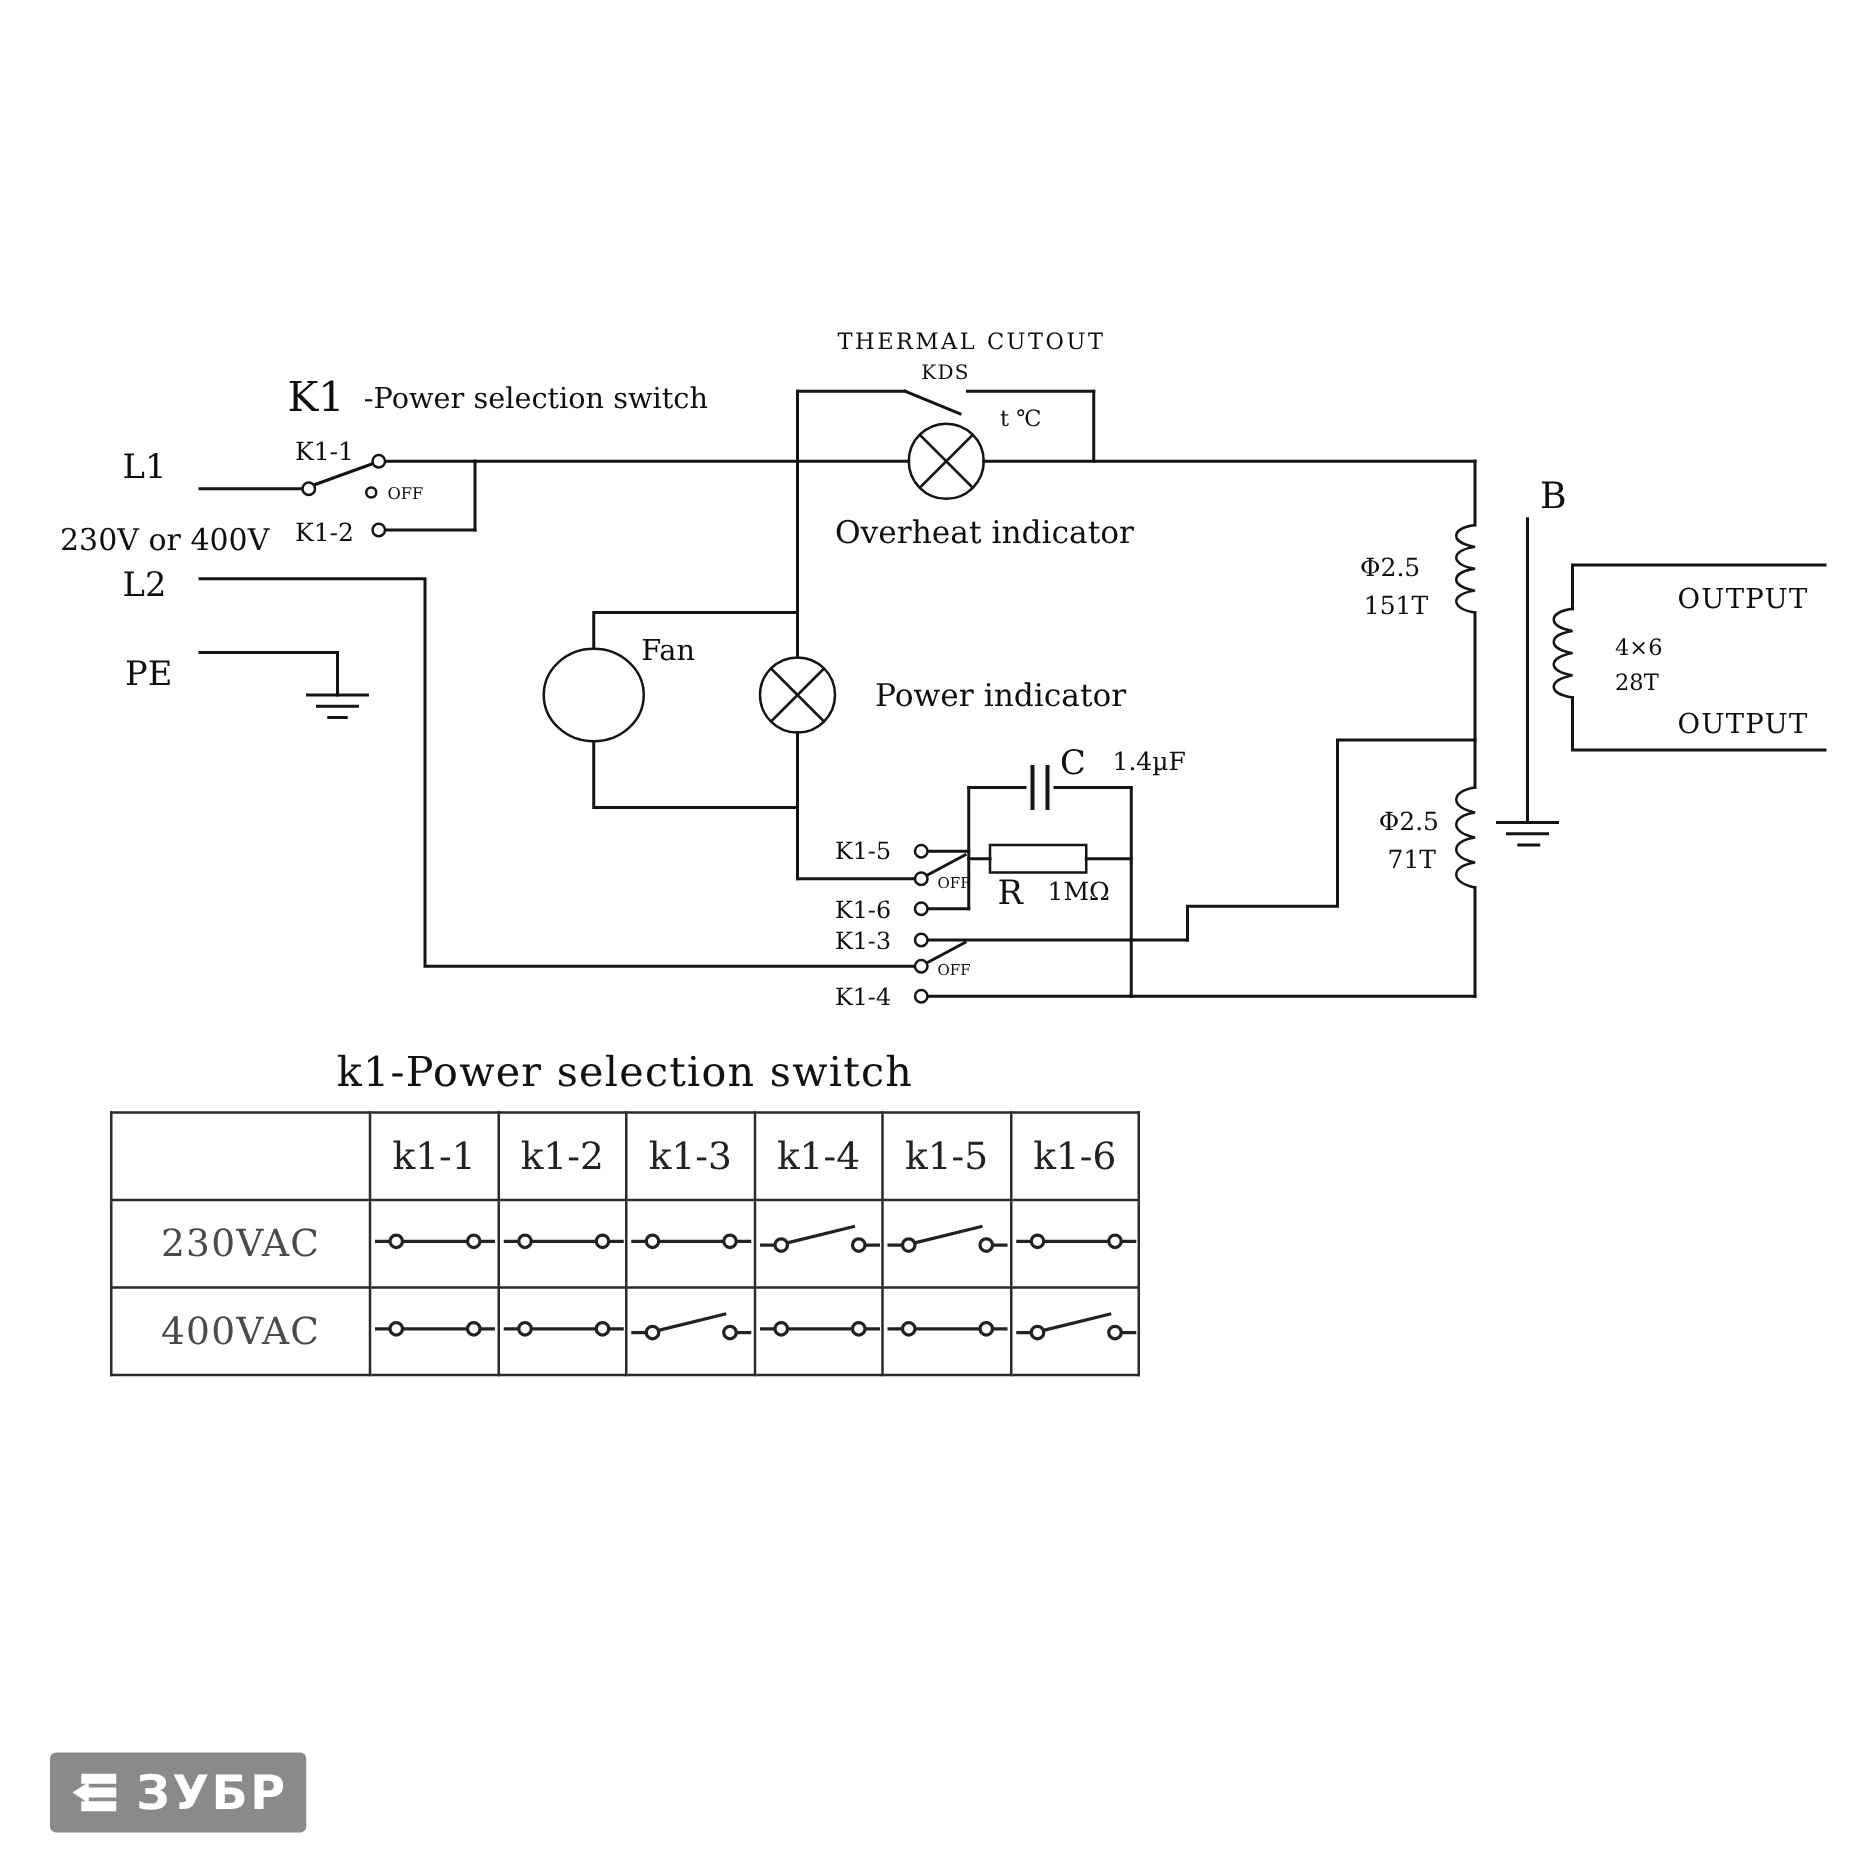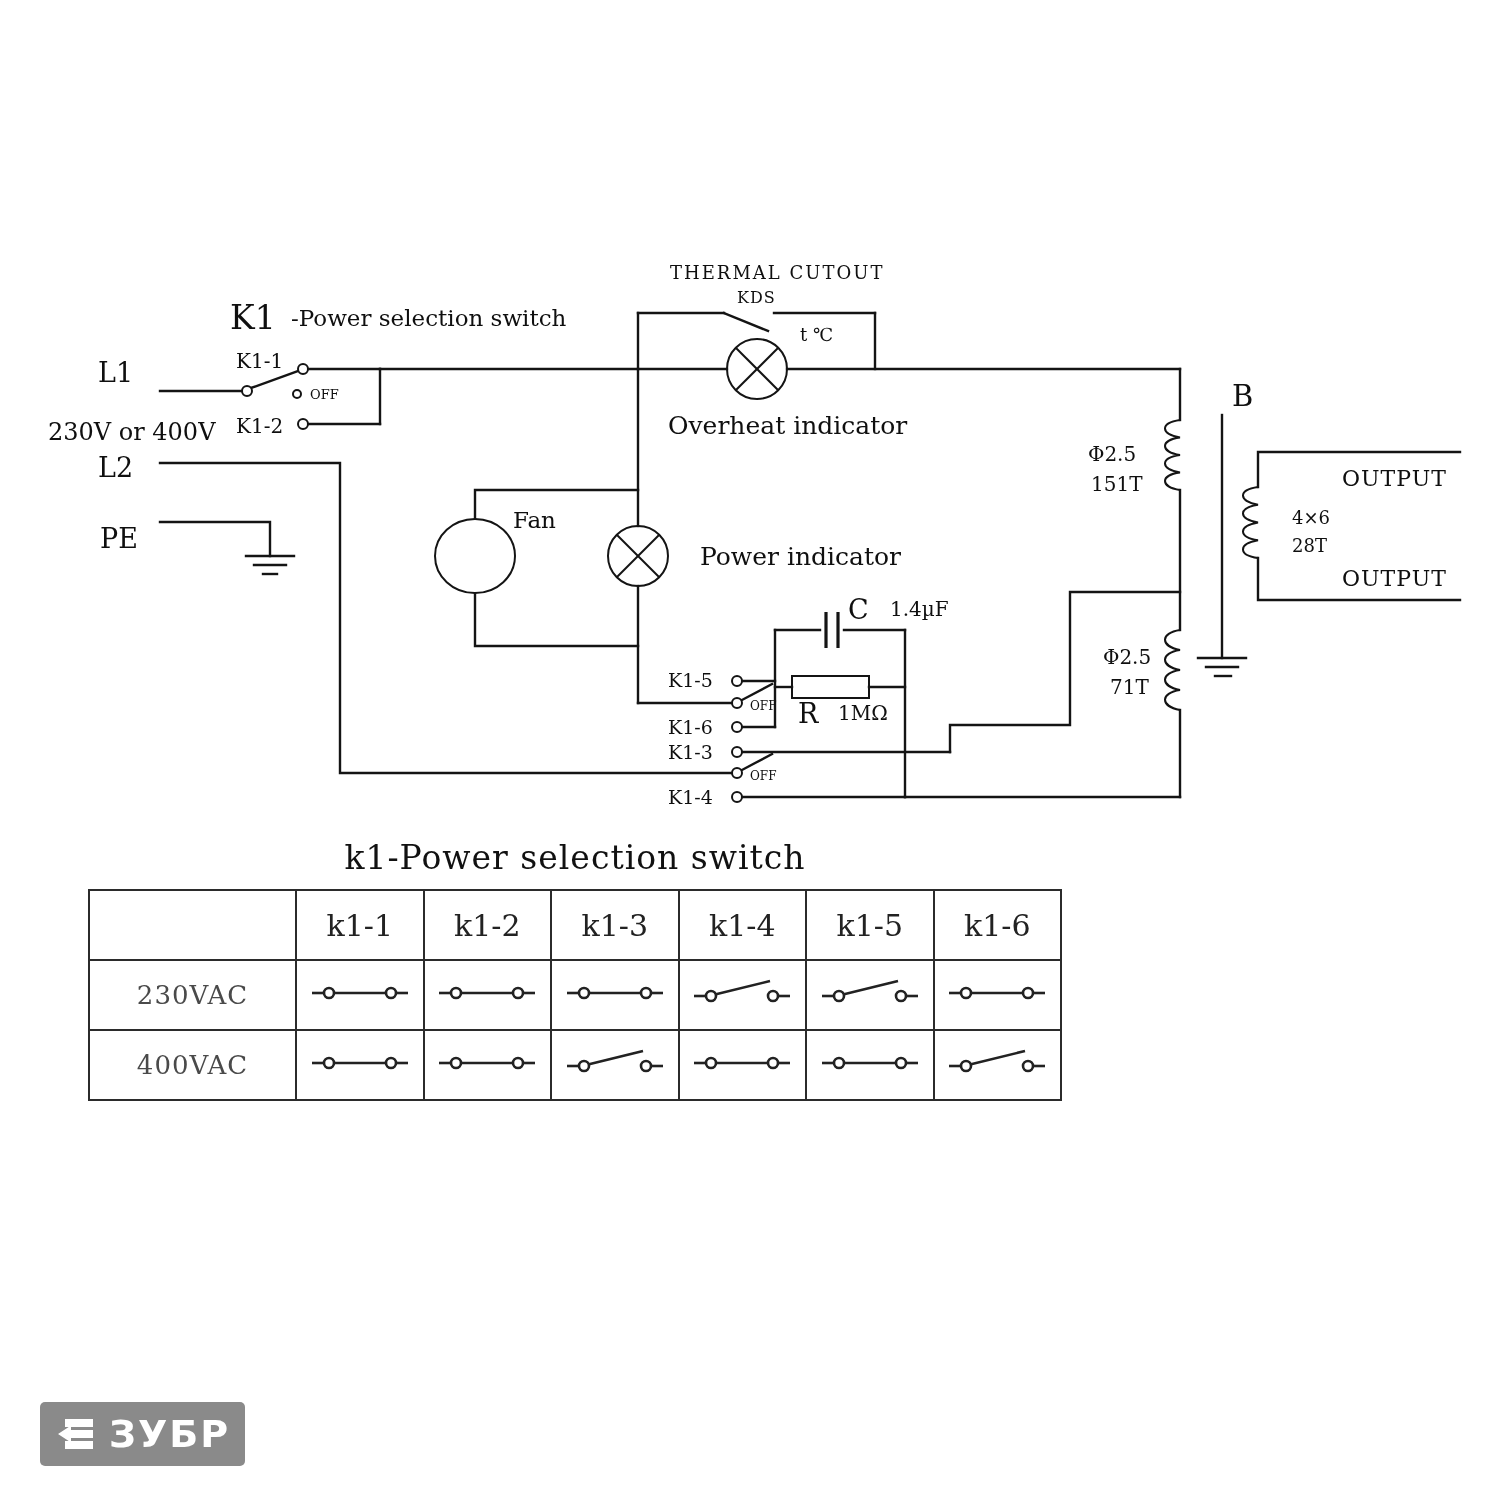--- a/index.html
+++ b/index.html
@@ -8,31 +8,31 @@
     font-family:"DejaVu Serif", serif; overflow:hidden;border-radius:29px;
   }
   
   #schem { position:absolute; top:0; left:0; }
   #schem .wire  { stroke:#141414; stroke-width:2.4; fill:none; stroke-linecap:square; }
   #schem .thin  { stroke:#141414; stroke-width:2; fill:none; }
   #schem .plate { stroke:#141414; stroke-width:3.2; fill:none; }
   #schem .contact { fill:#ffffff; stroke:#141414; stroke-width:2; }
   #schem text { fill:#0f0f0f; font-family:"DejaVu Serif", serif; }
   
-  #table-block { position:absolute; top:838px; left:88px; width:974px; }
+  #table-block { position:absolute; top:838px; left:88px; width:824px; }
   #table-title { text-align:center; font-size:33px; color:#111; letter-spacing:1px; margin:0 0 12px 0; }
   #power-table { width:100%; border-collapse:collapse; table-layout:fixed; }
   #power-table th, #power-table td {
     border:2.4px solid #2b2b2b; text-align:center; vertical-align:middle;
     font-weight:normal; background:#ffffff;
   }
   #power-table col.first { width:207px; }
   #power-table tr { height:70px; }
   #power-table th { font-size:30px; color:#222; }
-  #power-table th.rowlab { font-size:26px; color:#4a4a4a; letter-spacing:1px; }
+  #power-table th.rowlab { font-size:30px; color:#4a4a4a; letter-spacing:1px; }
   .sw-glyph line, .sw-glyph circle { stroke:#222; stroke-width:2.6; fill:#ffffff; }
   
   #footer { position:absolute; top:1402px; left:40px; display:flex; align-items:flex-end; gap:40px;
             font-family:"DejaVu Sans", sans-serif; }
   #logo-box { width:205px; height:64px; background:#8a8a8a; border-radius:5px;
               display:flex; align-items:center; justify-content:center; gap:10px; }
   #logo-text { color:#ffffff; font-weight:bold; font-size:38px; letter-spacing:2px; }
   #footer-title { font-size:30px; color:#5a5a5a; }
   #footer-title .model { font-weight:bold; color:#1c1c1c; }
 </style>

